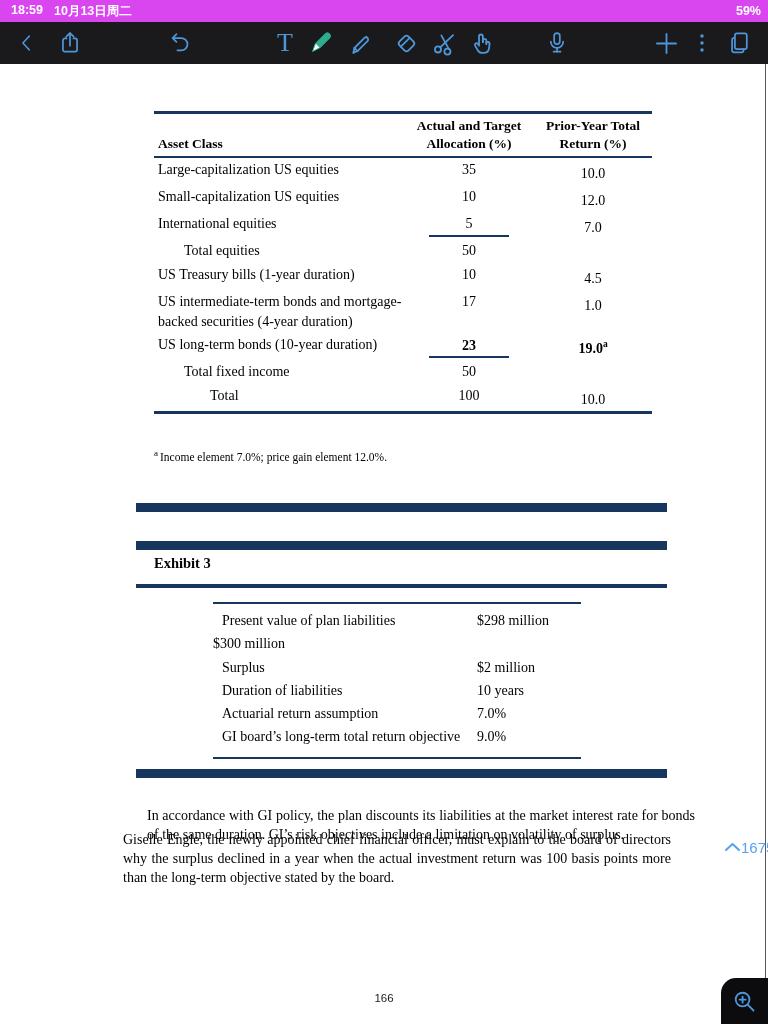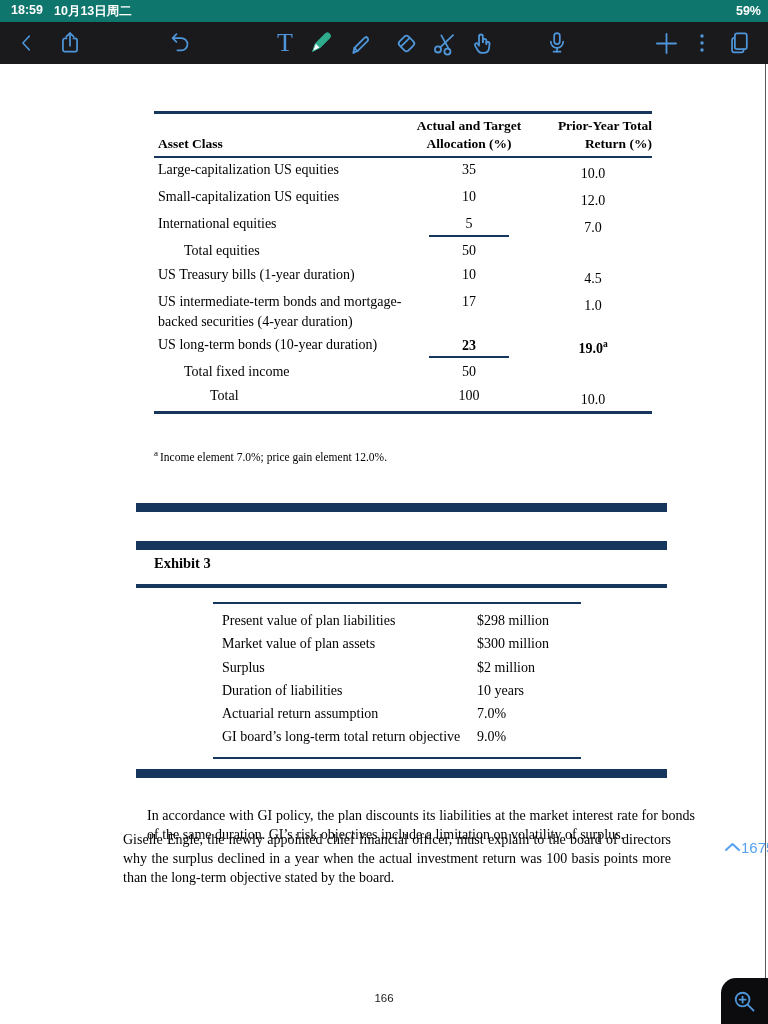--- a/index.html
+++ b/index.html
@@ -3,21 +3,21 @@
 <meta charset="utf-8">
 <style>
   * { margin:0; padding:0; box-sizing:border-box; }
   html,body { background:#333; }
   #canvas {
     position:relative; width:768px; height:1024px; overflow:hidden;
     background:#fff; font-family:"Liberation Sans", sans-serif;
   }
   
   .chrome { position:absolute; top:0; left:0; right:0; height:64px; background:#151517; z-index:10; }
-  .statusbar { position:absolute; top:0; left:0; right:0; height:22px; background:#0f766e;
+  .statusbar { position:absolute; top:0; left:0; right:0; height:22px; background:#d946ef;
     display:flex; align-items:center; color:#fff; font-size:12.5px; font-weight:bold; }
   .statusbar .left { display:flex; gap:11px; padding-left:11px; }
   .statusbar .right { margin-left:auto; display:flex; align-items:center; gap:5px; padding-right:7px;flex-direction:column; }
   .toolbar { position:absolute; top:22px; left:0; right:0; height:42px; background:#1a1a1c; }
   .tool { position:absolute; top:4px; width:34px; height:34px; display:flex; align-items:center;
     justify-content:center; background:none; border:none; cursor:pointer; }
   .tool svg { display:block; }
   .ticon { stroke:#4e96d9; fill:none; stroke-width:1.6; stroke-linecap:round; stroke-linejoin:round; }
   .t-letter { font-family:"Liberation Serif", serif; font-size:26px; line-height:26px; color:#4e96d9; font-weight:500; }
   
@@ -26,21 +26,21 @@
   .edge-line { position:absolute; top:0; bottom:0; right:2px; width:1.5px; background:#59595b; }
   .navy { background:#17365d; }
   .bar { position:absolute; left:136px; width:531px; height:9px; }
   .thinrule { position:absolute; left:136px; width:531px; height:3.5px; }
   
   .t1 { position:absolute; left:154px; top:47px; width:498px; }
   .t1 table { width:100%; border-collapse:collapse; border-top:3px solid #17365d; border-bottom:3px solid #17365d; }
   .t1 th { font-size:13.5px; line-height:18px; font-weight:bold; border-bottom:2.5px solid #17365d; padding:3px 0 3px 0; }
   .t1 th.h1 { text-align:left; vertical-align:bottom; width:250px; padding-left:4px; }
   .t1 th.h2 { text-align:center; vertical-align:top; width:130px; }
-  .t1 th.h3 { text-align:right; vertical-align:top; width:118px; }
+  .t1 th.h3 { text-align:center; vertical-align:top; width:118px; }
   .t1 td { font-size:14px; line-height:19.5px; padding:2px 0; vertical-align:top; }
   .t1 td.c1 { text-align:left; padding-left:4px;margin-top:16px; }
   .t1 td.c2, .t1 td.c3 { text-align:center; }
   .t1 .abox { width:80px; margin:0 auto; }
   .t1 tr.alloc-underline .abox { border-bottom:2.5px solid #17365d; padding-bottom:1px; }
   .t1 tr.va-bottom td.c2, .t1 tr.va-bottom td.c3 { vertical-align:bottom;font-weight:bold; }
   .t1 tr.indent1 td.c1 { padding-left:30px; }
   .t1 tr.indent2 td.c1 { padding-left:56px; }
   .t1 sup { font-size:9.5px; }
   .footnote { position:absolute; left:154px; top:384px; font-size:11.5px; }
@@ -283,21 +283,20 @@
     <div class="thinrule navy" style="top:520px"></div>
 
     <div class="t3">
 
         <div class="row">
           <div class="lab">Present value of plan liabilities</div>
           <div class="val">$298 million</div>
         </div>
 
         <div class="row">
-          <div class="lab">Market value of plan assets</div>
           <div class="val">$300 million</div>
         </div>
 
         <div class="row">
           <div class="lab">Surplus</div>
           <div class="val">$2 million</div>
         </div>
 
         <div class="row">
           <div class="lab">Duration of liabilities</div>

